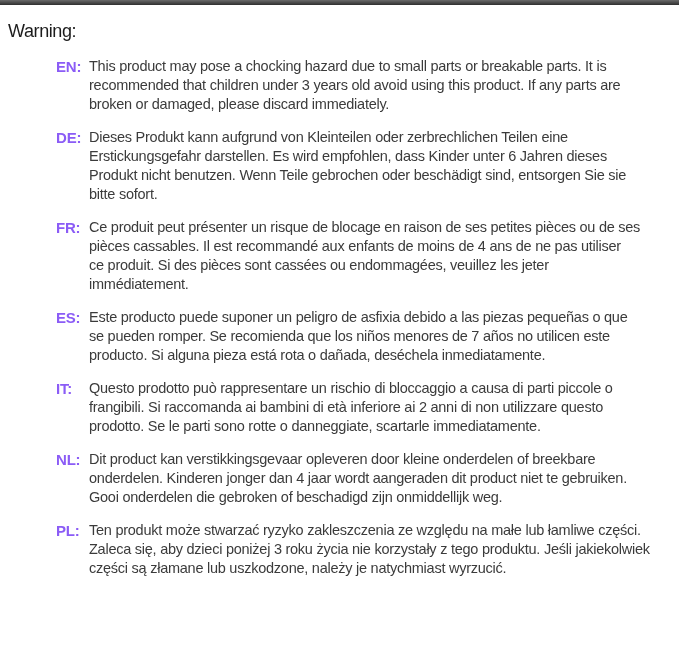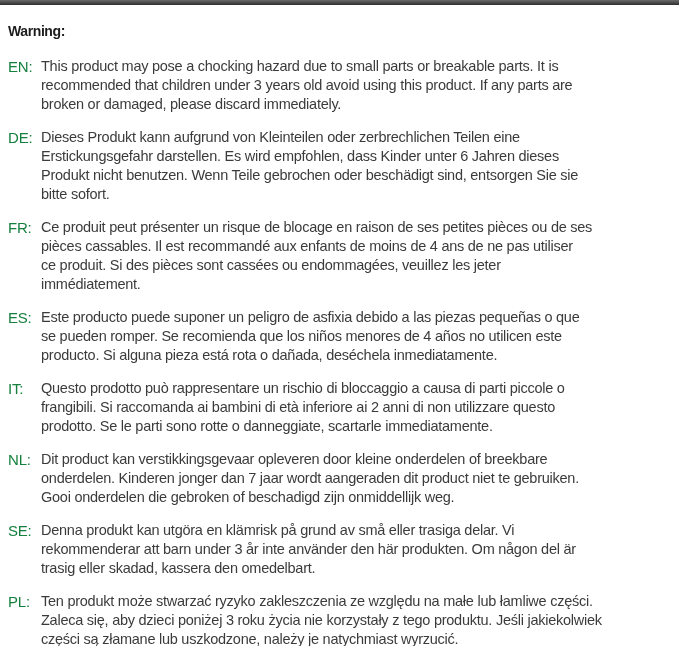--- a/index.html
+++ b/index.html
@@ -15,43 +15,44 @@
   }
   .top-border {
     height: 5px;
     width: 100%;
     background: linear-gradient(#6a6a6a, #2e2e2e);
   }
   .content {
     padding: 14px 6px 0 8px;
   }
   .page-title {
-    font-size: 14px;
+    font-size: 18px;
     line-height: 24px;
-    font-weight: bold;
+    font-weight: normal;
     color: #1c1c1c;
     letter-spacing: -0.4px;
     margin: 0 0 14px 0;
   }
   .warning-section {
     display: flex;
     align-items: flex-start;
     margin-bottom: 14px;
   }
   .warning-section:last-child {
     margin-bottom: 0;
   }
   .lang-label {
     flex: 0 0 33px;
     width: 33px;
     font-size: 15px;
     line-height: 19px;
-    font-weight: normal;
-    color: #15803d;
+    font-weight: bold;
+    color: #8b5cf6;
     letter-spacing: -0.2px;
+    margin-left: 48px;
   }
   .lang-text {
     flex: 1 1 auto;
     font-size: 14.5px;
     line-height: 19px;
     color: #3b3b3b;
     letter-spacing: -0.25px;
     white-space: pre-line;
   }
 </style>
@@ -83,44 +84,38 @@
     <div class="lang-label">FR:</div>
     <div class="lang-text">Ce produit peut présenter un risque de blocage en raison de ses petites pièces ou de ses
 pièces cassables. Il est recommandé aux enfants de moins de 4 ans de ne pas utiliser
 ce produit. Si des pièces sont cassées ou endommagées, veuillez les jeter
 immédiatement.</div>
   </div>
 
   <div class="warning-section">
     <div class="lang-label">ES:</div>
     <div class="lang-text">Este producto puede suponer un peligro de asfixia debido a las piezas pequeñas o que
-se pueden romper. Se recomienda que los niños menores de 4 años no utilicen este
+se pueden romper. Se recomienda que los niños menores de 7 años no utilicen este
 producto. Si alguna pieza está rota o dañada, deséchela inmediatamente.</div>
   </div>
 
   <div class="warning-section">
     <div class="lang-label">IT:</div>
     <div class="lang-text">Questo prodotto può rappresentare un rischio di bloccaggio a causa di parti piccole o
 frangibili. Si raccomanda ai bambini di età inferiore ai 2 anni di non utilizzare questo
 prodotto. Se le parti sono rotte o danneggiate, scartarle immediatamente.</div>
   </div>
 
   <div class="warning-section">
     <div class="lang-label">NL:</div>
     <div class="lang-text">Dit product kan verstikkingsgevaar opleveren door kleine onderdelen of breekbare
-onderdelen. Kinderen jonger dan 7 jaar wordt aangeraden dit product niet te gebruiken.
+onderdelen. Kinderen jonger dan 4 jaar wordt aangeraden dit product niet te gebruiken.
 Gooi onderdelen die gebroken of beschadigd zijn onmiddellijk weg.</div>
   </div>
 
-  <div class="warning-section">
-    <div class="lang-label">SE:</div>
-    <div class="lang-text">Denna produkt kan utgöra en klämrisk på grund av små eller trasiga delar. Vi
-rekommenderar att barn under 3 år inte använder den här produkten. Om någon del är
-trasig eller skadad, kassera den omedelbart.</div>
-  </div>
 
   <div class="warning-section">
     <div class="lang-label">PL:</div>
     <div class="lang-text">Ten produkt może stwarzać ryzyko zakleszczenia ze względu na małe lub łamliwe części.
 Zaleca się, aby dzieci poniżej 3 roku życia nie korzystały z tego produktu. Jeśli jakiekolwiek
 części są złamane lub uszkodzone, należy je natychmiast wyrzucić.</div>
   </div>
 
 </div>
 

